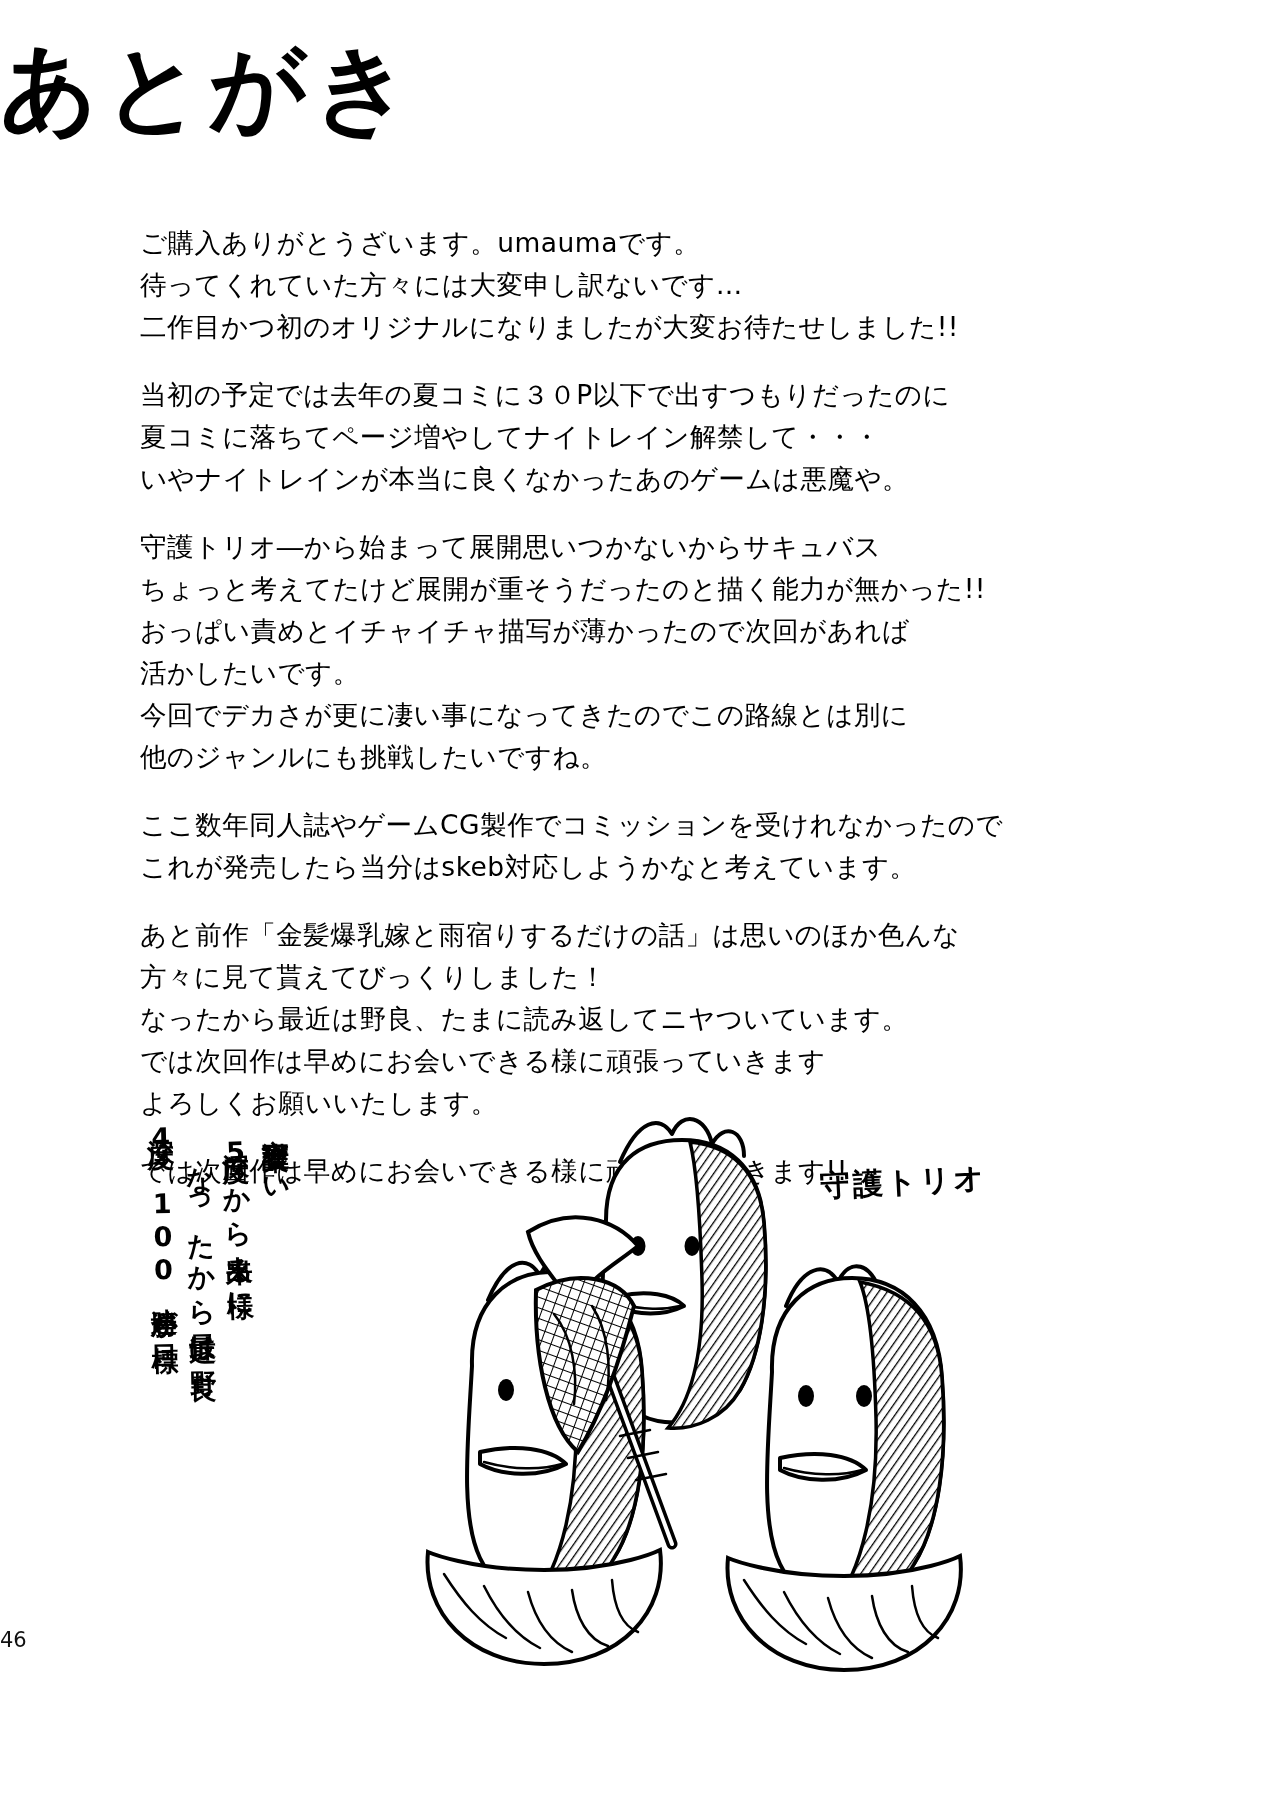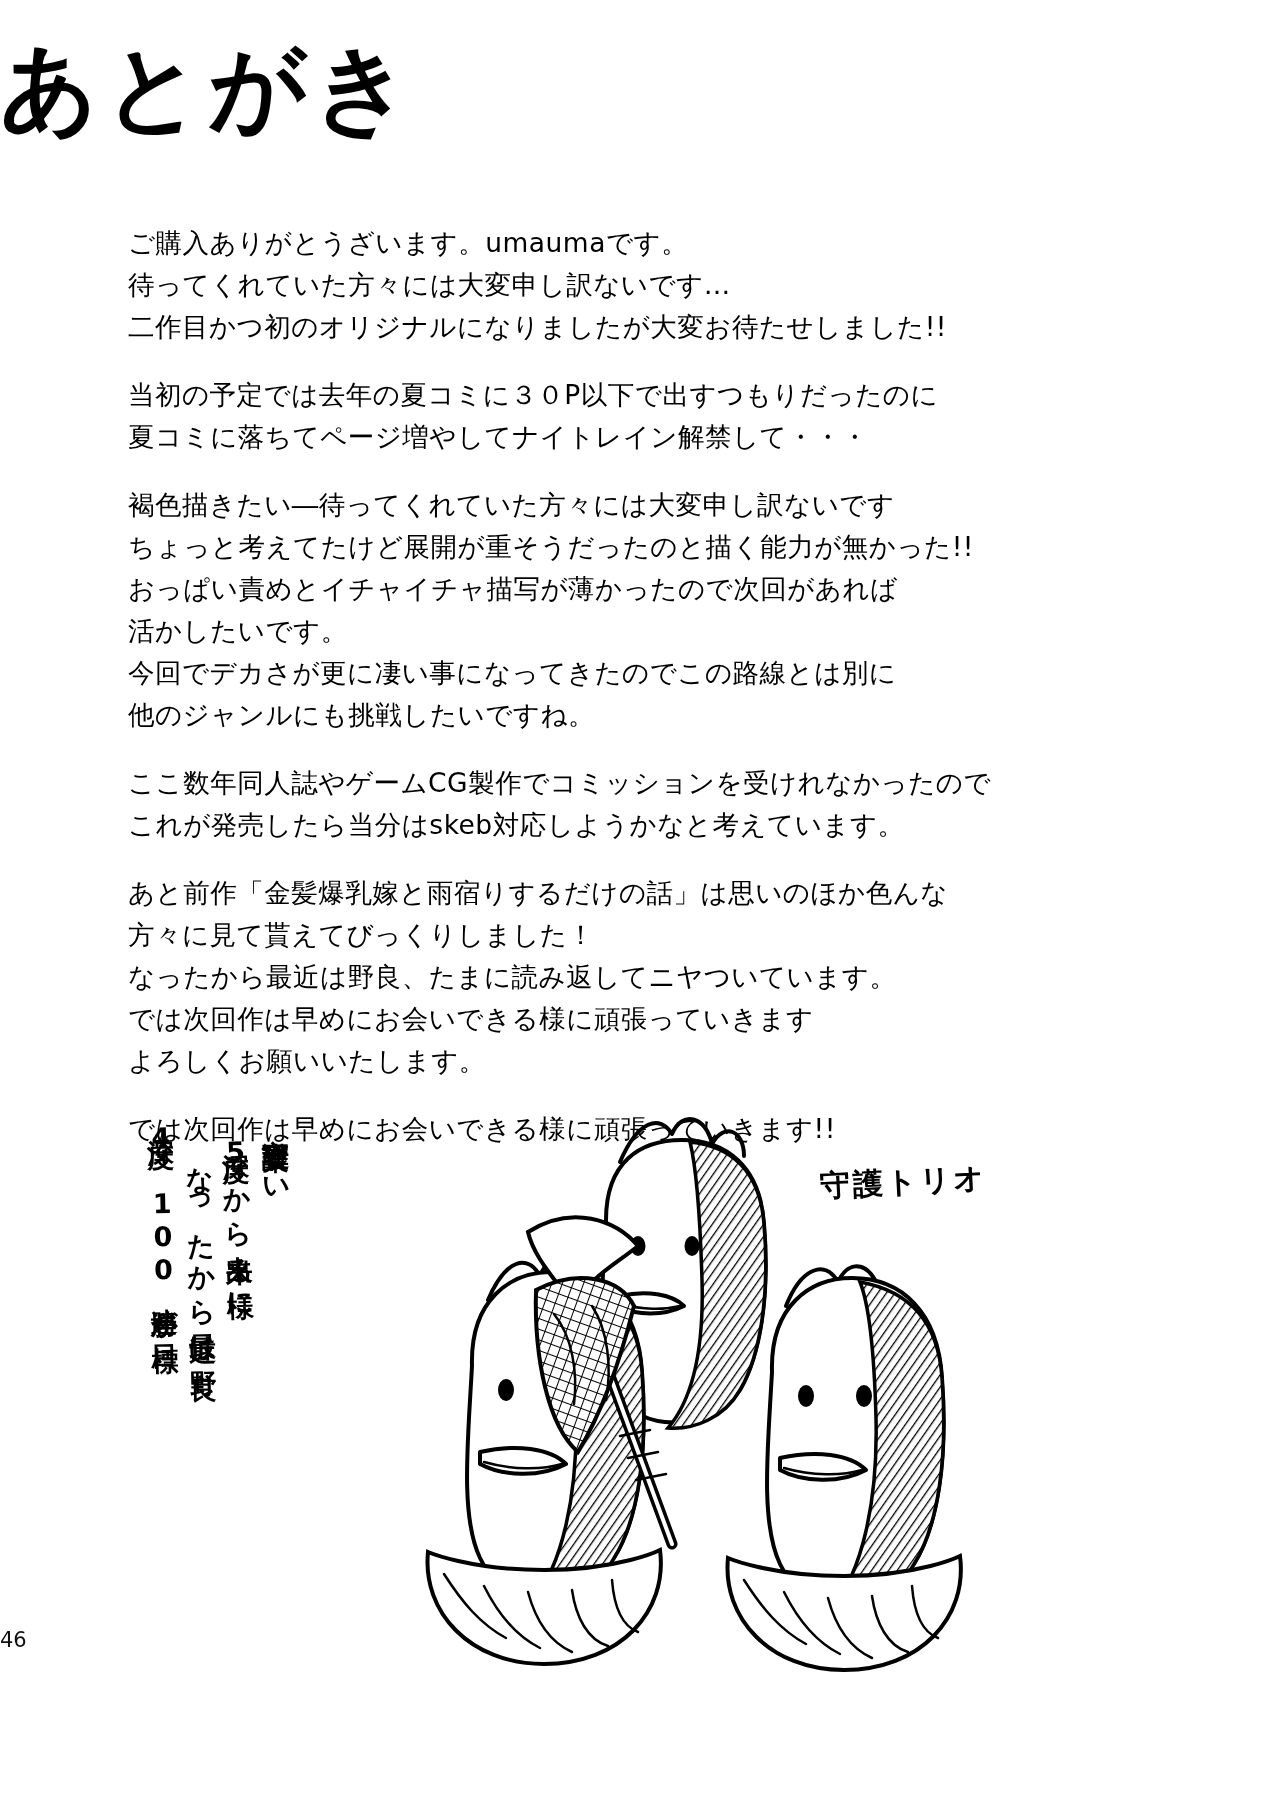--- a/index.html
+++ b/index.html
@@ -36,21 +36,21 @@
     position: absolute;
     top: 222px;
     left: 128px;
     width: 1010px;
     font-size: 26.5px;
     line-height: 42px;
     letter-spacing: 0.5px;
     color: #000;
   }
   .afterword p {
-    margin: 0 0 26px 0;
+    margin: 0 0 26px 12px;
   }
   .afterword p:last-child {
     margin-bottom: 0;
   }
   .afterword .line {
     display: block;
     white-space: pre;
   }
 
   
@@ -125,23 +125,24 @@
 
 <div class="afterword">
   <p>
     <span class="line">ご購入ありがとうざいます。umaumaです。</span>
     <span class="line">待ってくれていた方々には大変申し訳ないです…</span>
     <span class="line">二作目かつ初のオリジナルになりましたが大変お待たせしました!!</span>
   </p>
   <p>
     <span class="line">当初の予定では去年の夏コミに３０P以下で出すつもりだったのに</span>
     <span class="line">夏コミに落ちてページ増やしてナイトレイン解禁して・・・</span>
-  </p>
-  <p>
-    <span class="line">褐色描きたい―待ってくれていた方々には大変申し訳ないです</span>
+    <span class="line">いやナイトレインが本当に良くなかったあのゲームは悪魔や。</span>
+  </p>
+  <p>
+    <span class="line">守護トリオ―から始まって展開思いつかないからサキュバス</span>
     <span class="line">ちょっと考えてたけど展開が重そうだったのと描く能力が無かった!!</span>
     <span class="line">おっぱい責めとイチャイチャ描写が薄かったので次回があれば</span>
     <span class="line">活かしたいです。</span>
     <span class="line">今回でデカさが更に凄い事になってきたのでこの路線とは別に</span>
     <span class="line">他のジャンルにも挑戦したいですね。</span>
   </p>
   <p>
     <span class="line">ここ数年同人誌やゲームCG製作でコミッションを受けれなかったので</span>
     <span class="line">これが発売したら当分はskeb対応しようかなと考えています。</span>
   </p>

